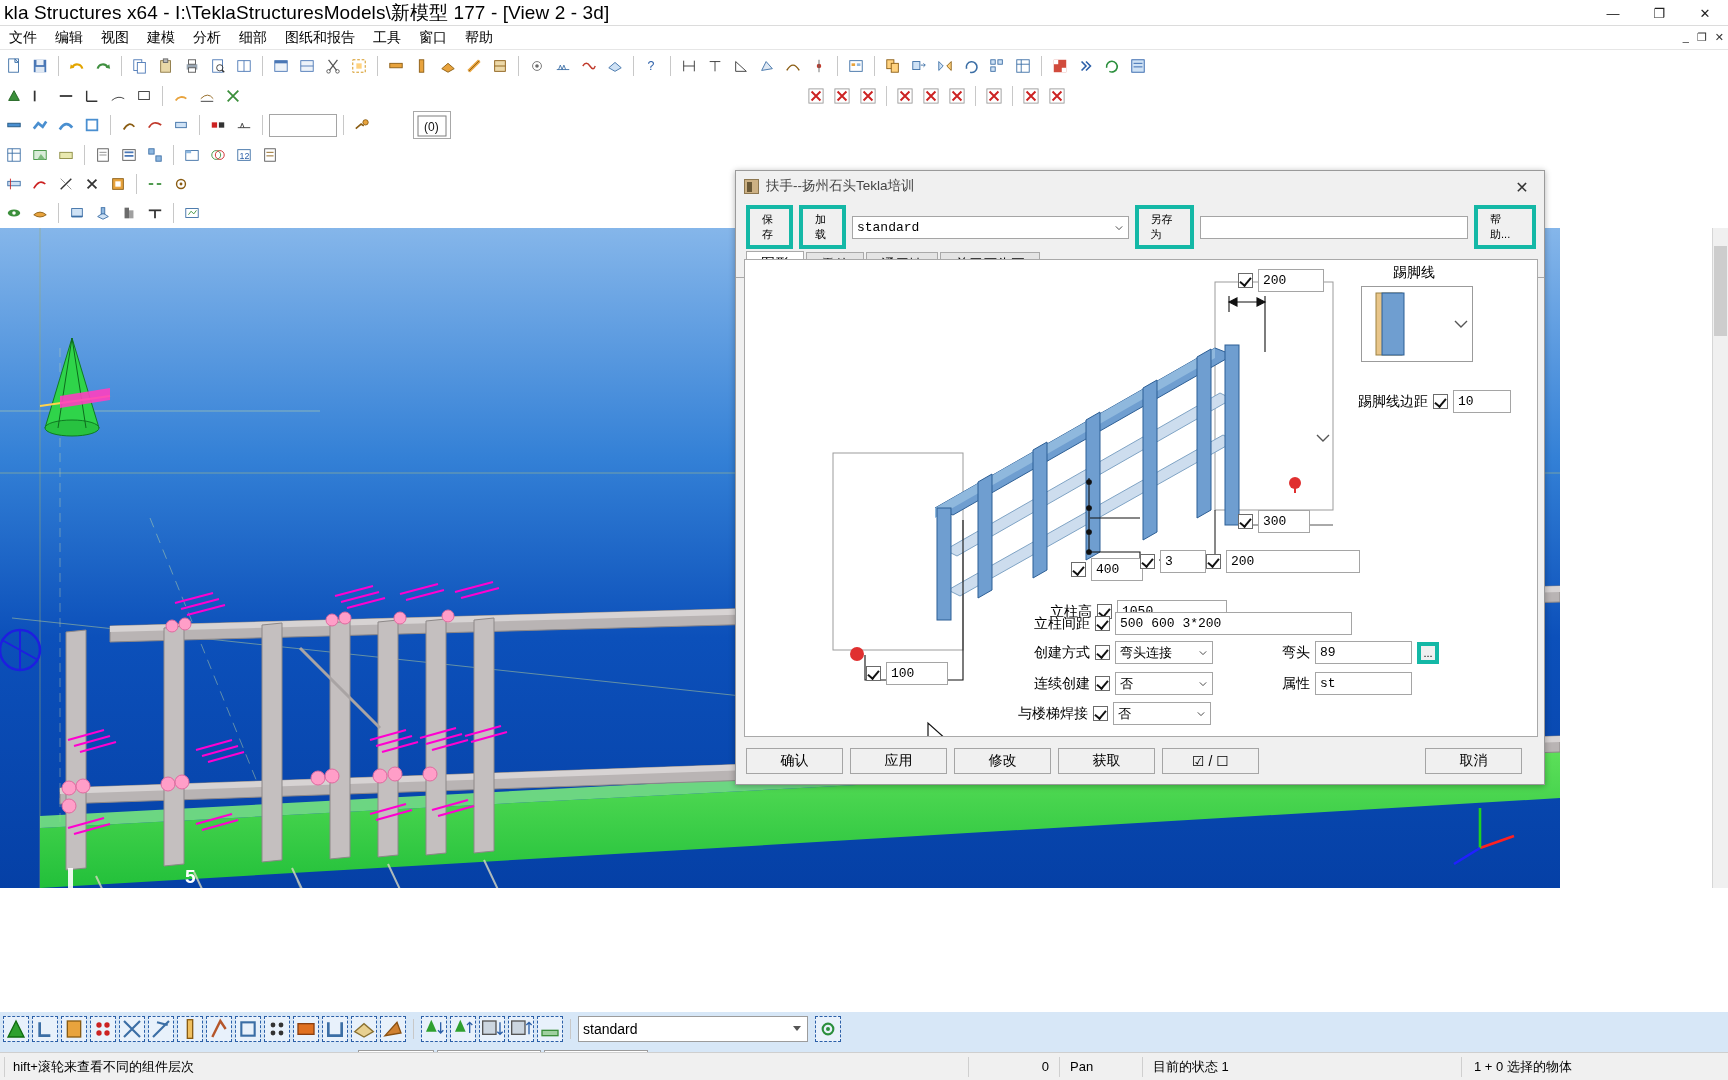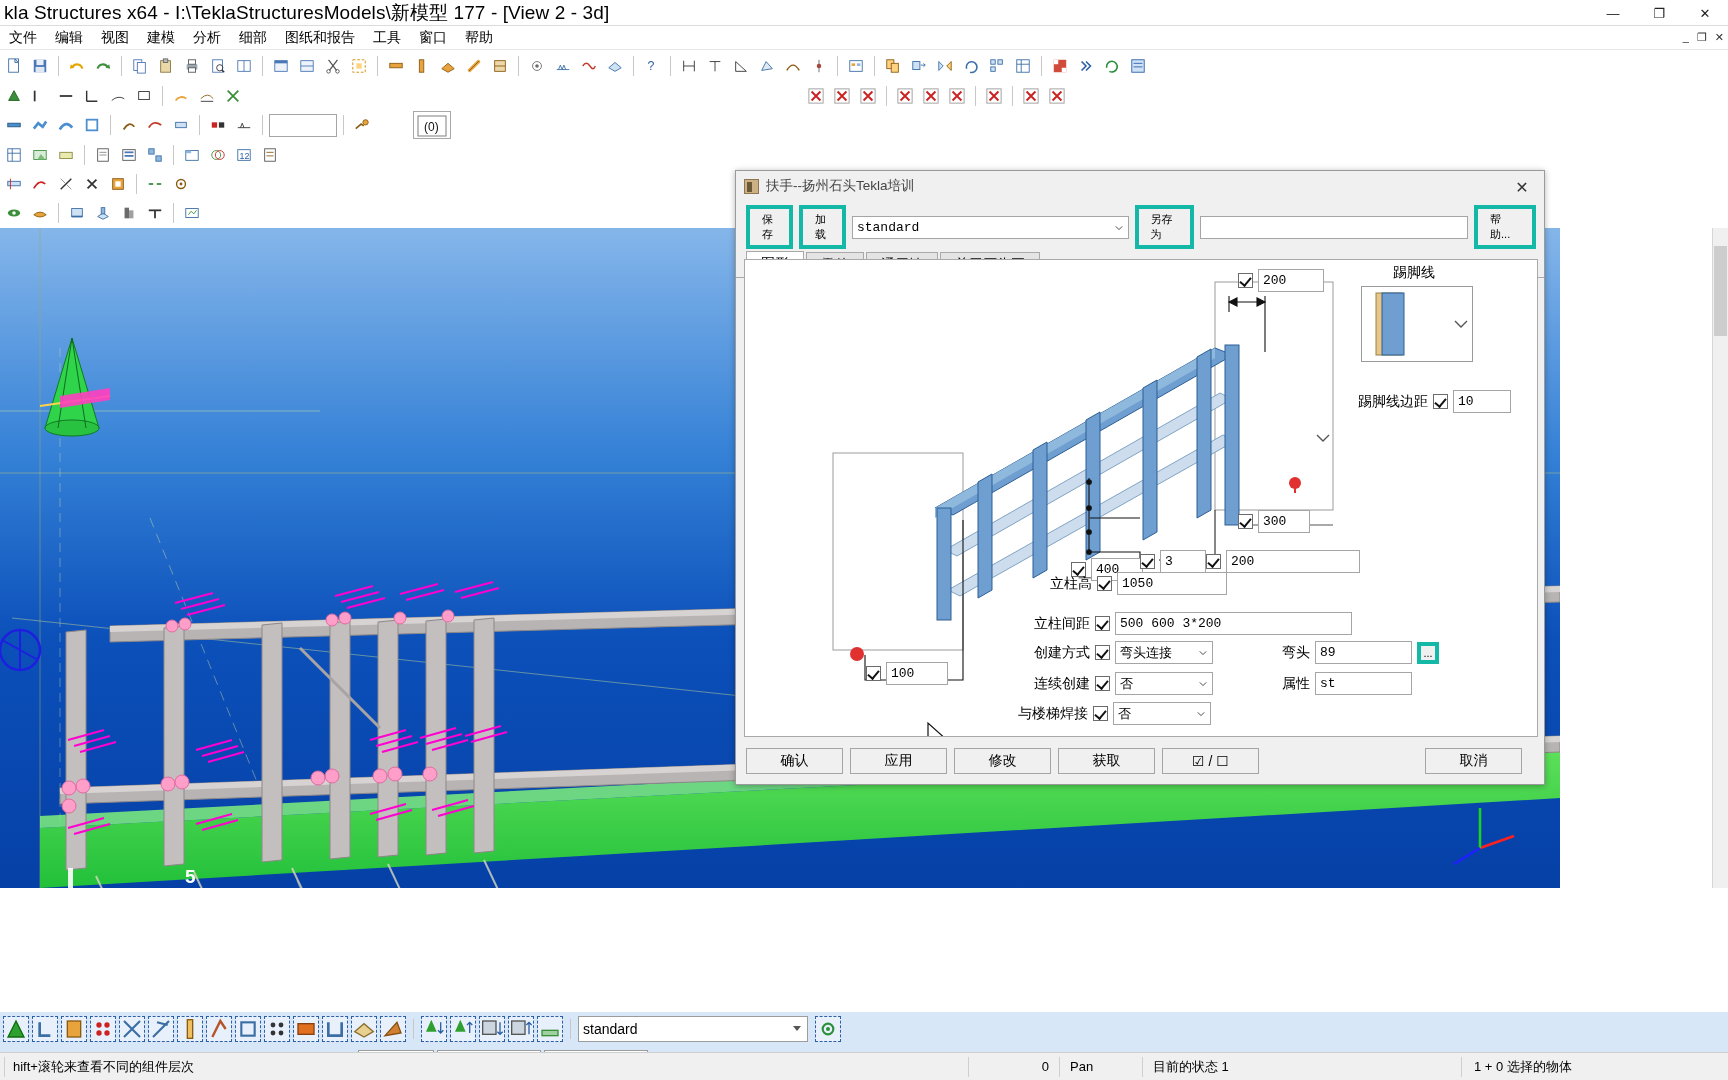--- a/index.html
+++ b/index.html
@@ -945,21 +945,21 @@
 
     <div class="fld" style="left:384px;top:290px">
       <span class="cb on"></span>
       <span class="txtin" style="width:46px">3</span>
     </div>
     <div class="fld" style="left:450px;top:290px">
       <span class="cb on"></span>
       <span class="txtin" style="width:134px">200</span>
     </div>
 
-    <div class="fld" style="left:294px;top:312px">
+    <div class="fld" style="left:294px;top:340px">
       <span class="lbl">立柱高</span>
       <span class="cb on"></span>
       <span class="txtin" style="width:110px">1050</span>
     </div>
 
     <div class="fld" style="left:278px;top:352px">
       <span class="lbl">立柱间距</span>
       <span class="cb on"></span>
       <span class="txtin" style="width:237px">500 600 3*200</span>
     </div>

